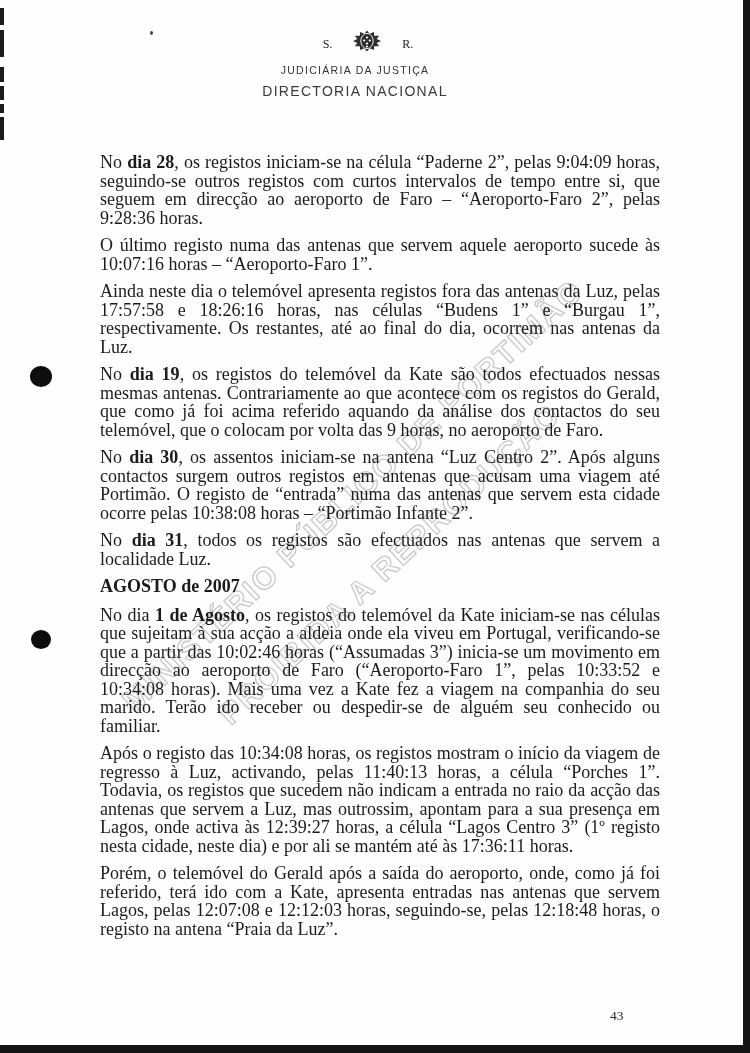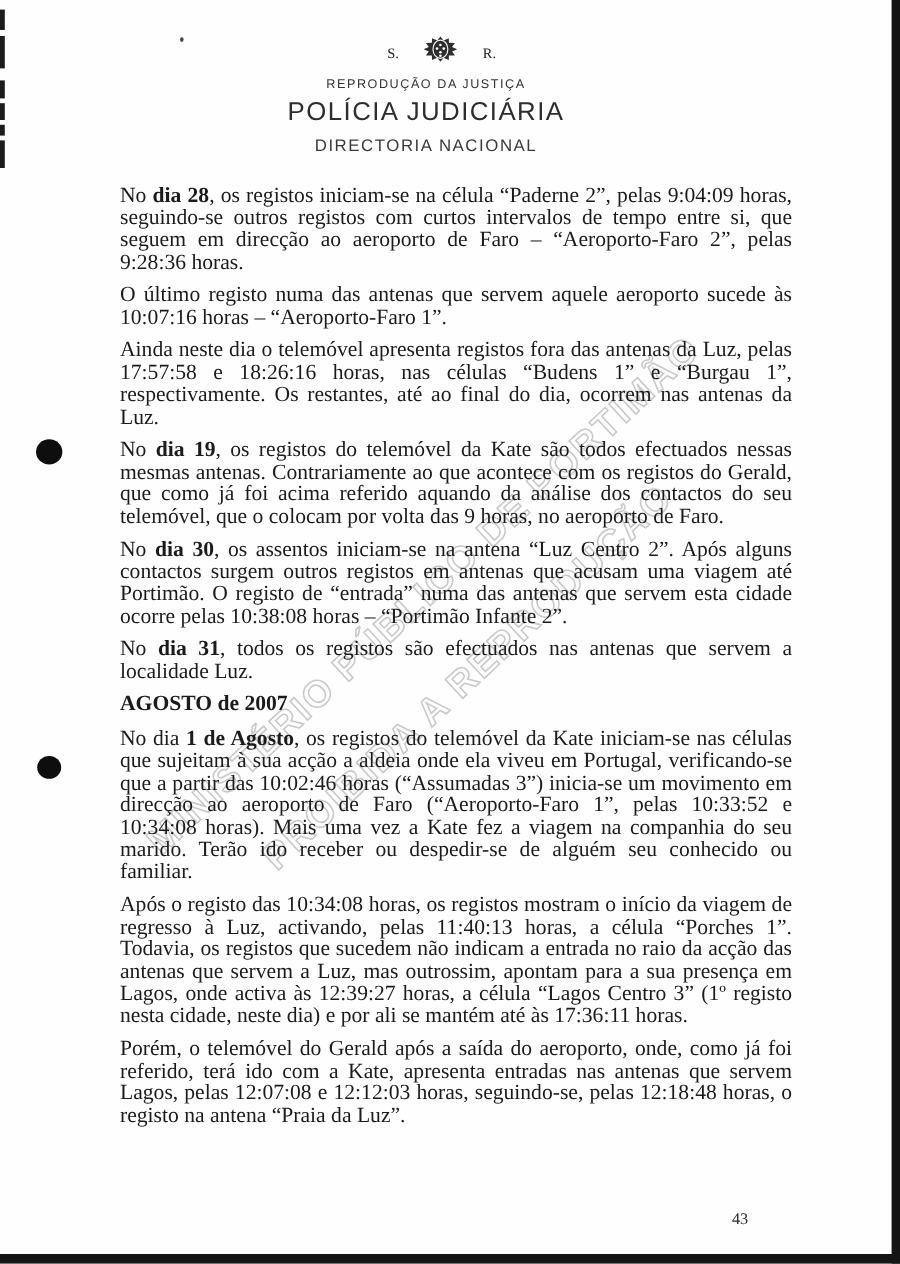--- a/index.html
+++ b/index.html
@@ -75,22 +75,21 @@
           <ellipse cx="22" cy="14" rx="6.2" ry="7.6" fill="#2e2e2e" stroke="#f2f2f2" stroke-width="1"></ellipse>
           <circle cx="22" cy="10.5" r="1.1" fill="#fff"></circle>
           <circle cx="19.2" cy="13.5" r="1.1" fill="#fff"></circle>
           <circle cx="24.8" cy="13.5" r="1.1" fill="#fff"></circle>
           <circle cx="22" cy="16.5" r="1.1" fill="#fff"></circle>
           <circle cx="22" cy="19.5" r="1.1" fill="#fff"></circle>
         </svg>
       </span>
       <span>R.</span>
     </div>
-    <div class="ministry">REPRODUÇÃO DA JUSTIÇA</div>
-    <div class="pj-title">POLÍCIA JUDICIÁRIA</div>
+    <div class="ministry">JUDICIÁRIA DA JUSTIÇA</div>
     <div class="directoria">DIRECTORIA NACIONAL</div>
   </div>
 
   <div class="watermark wm1">MINISTÉRIO PÚBLICO DE PORTIMÃO</div>
   <div class="watermark wm2">PROIBIDA A REPRODUÇÃO</div>
 
   <div class="content">
       <div class="para">No <b>dia 28</b>, os registos iniciam-se na célula “Paderne 2”, pelas 9:04:09 horas, seguindo-se outros registos com curtos intervalos de tempo entre si, que seguem em direcção ao aeroporto de Faro – “Aeroporto-Faro 2”, pelas 9:28:36 horas.</div>
       <div class="para">O último registo numa das antenas que servem aquele aeroporto sucede às 10:07:16 horas – “Aeroporto-Faro 1”.</div>
       <div class="para">Ainda neste dia o telemóvel apresenta registos fora das antenas da Luz, pelas 17:57:58 e 18:26:16 horas, nas células “Budens 1” e “Burgau 1”, respectivamente. Os restantes, até ao final do dia, ocorrem nas antenas da Luz.</div>

